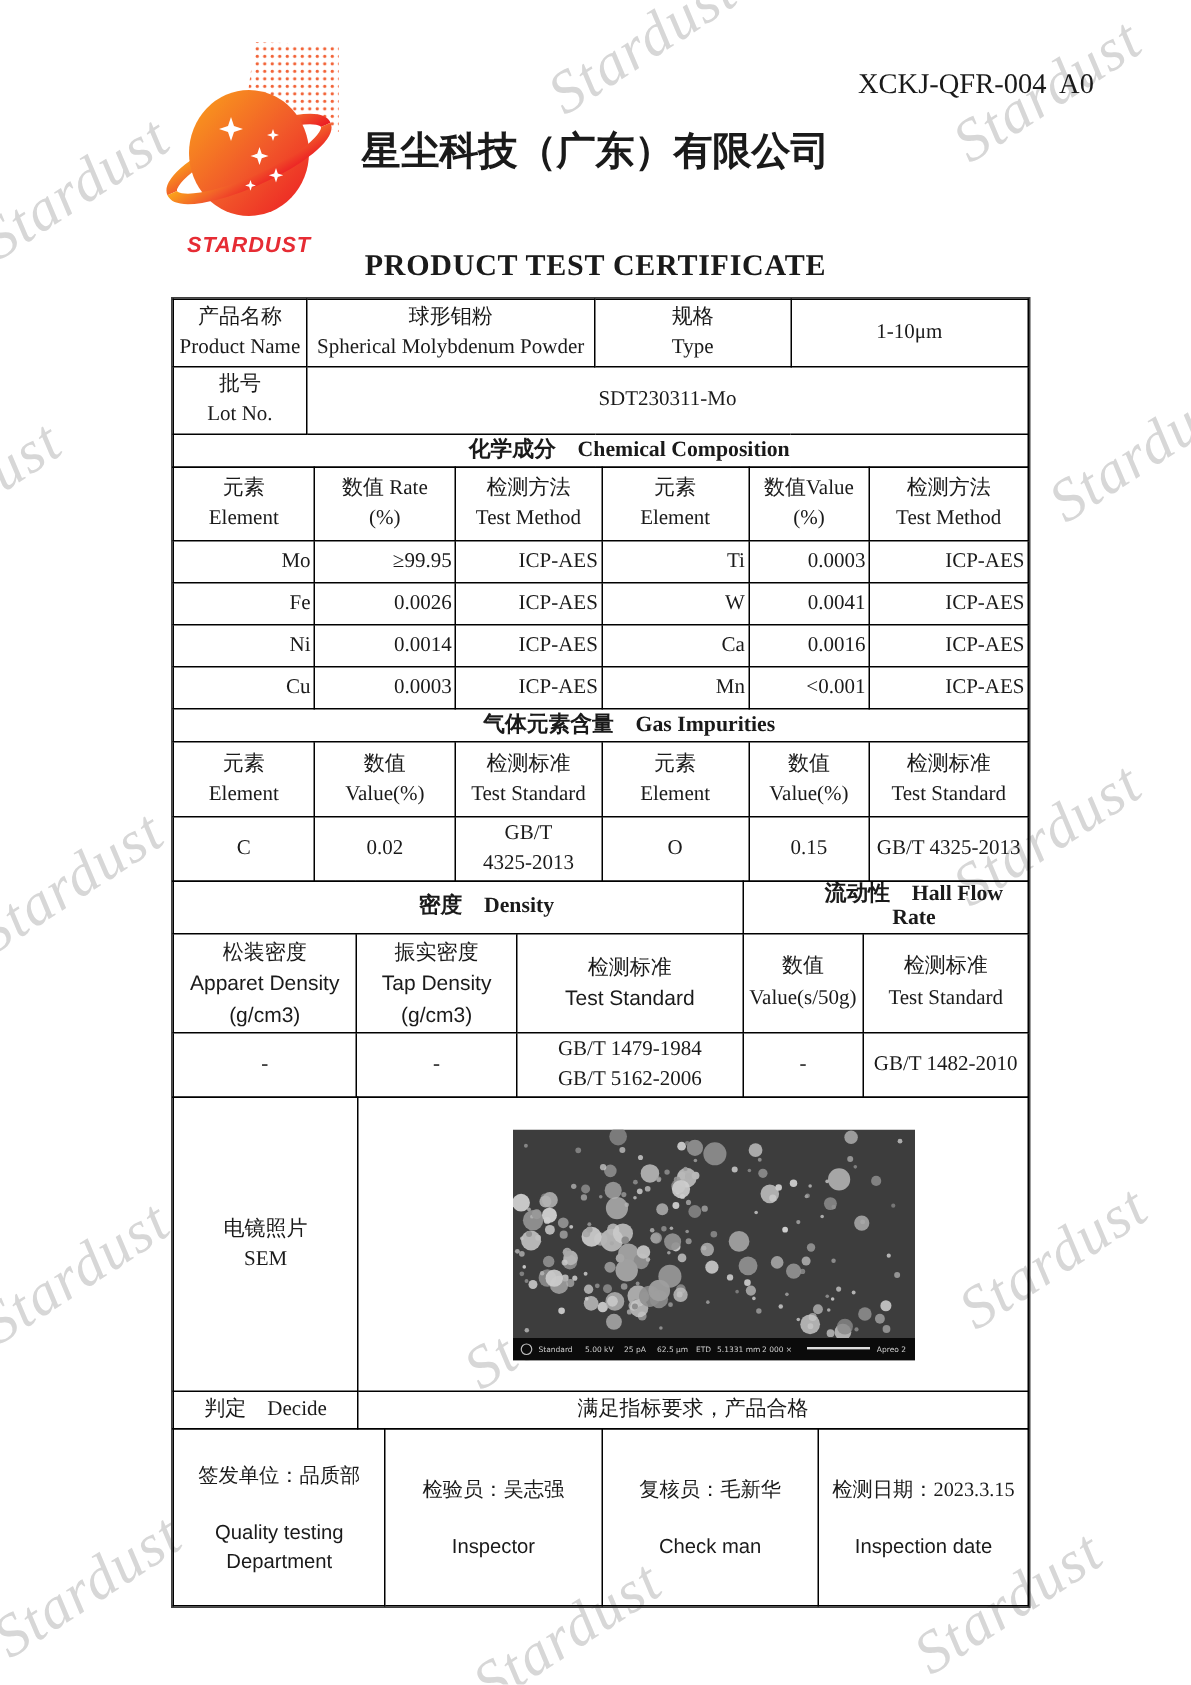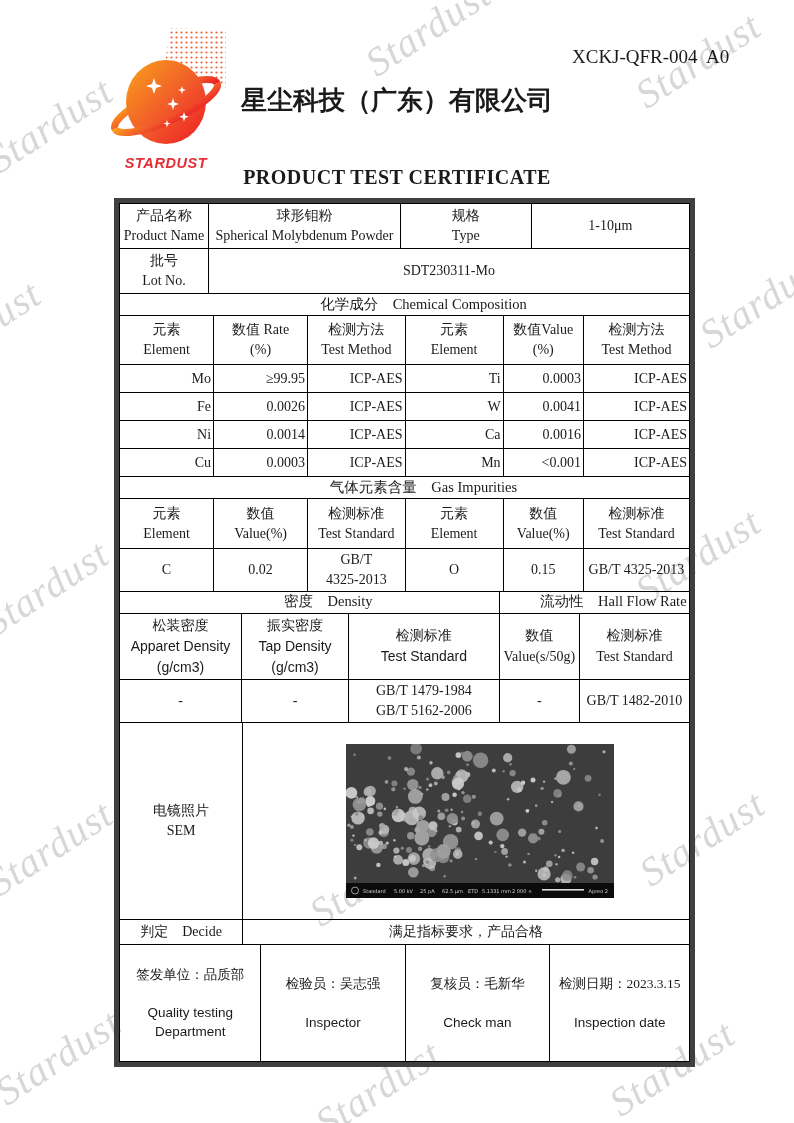--- a/index.html
+++ b/index.html
@@ -15,29 +15,29 @@
   }
   
   .content{position:absolute;inset:0;z-index:1;}
   .logo{position:absolute;left:110px;top:26px;}
   .doc-no{position:absolute;top:46px;left:572px;font-size:19px;white-space:pre;}
   .title{position:absolute;left:0;width:100%;text-align:center;font-weight:bold;}
   .t-company{top:83px;font-size:26px;}
   .t-report{top:129px;font-size:19px;}
   .t-cert{top:166px;font-size:20px;letter-spacing:.5px;}
   
-  .tables{position:absolute;left:114px;top:198px;width:571px;border:5px solid #404040;}
+  .tables{position:absolute;left:114px;top:198px;width:571px;border:1px solid #404040;}
   table{width:100%;border-collapse:collapse;table-layout:fixed;margin-top:-1px;}
   table:first-child{margin-top:0;}
   td{
     border:1px solid #000;text-align:center;vertical-align:middle;
     font-size:14px;line-height:1.42;padding:1px 2px;white-space:pre-line;
     overflow:hidden;
   }
-  .sec td{font-weight:normal;height:19px;font-size:14.5px;line-height:1.1;padding-left:40px;}
+  .sec td{font-weight:bold;height:19px;font-size:14.5px;line-height:1.1;padding-left:40px;}
   .rA td{height:42px;}
   .rChemH td{height:46px;}
   .rChem td{height:25px;text-align:right;}
   .rGasH td{height:47px;}
   .rGas td{height:37px;}
   .rDenH td{height:62px;line-height:1.5;}
   .rDen td{height:40px;}
   .rSem td{height:165px;}
   .rDec td{height:22px;}
   .rSig td{height:69px;font-size:13.5px;}

